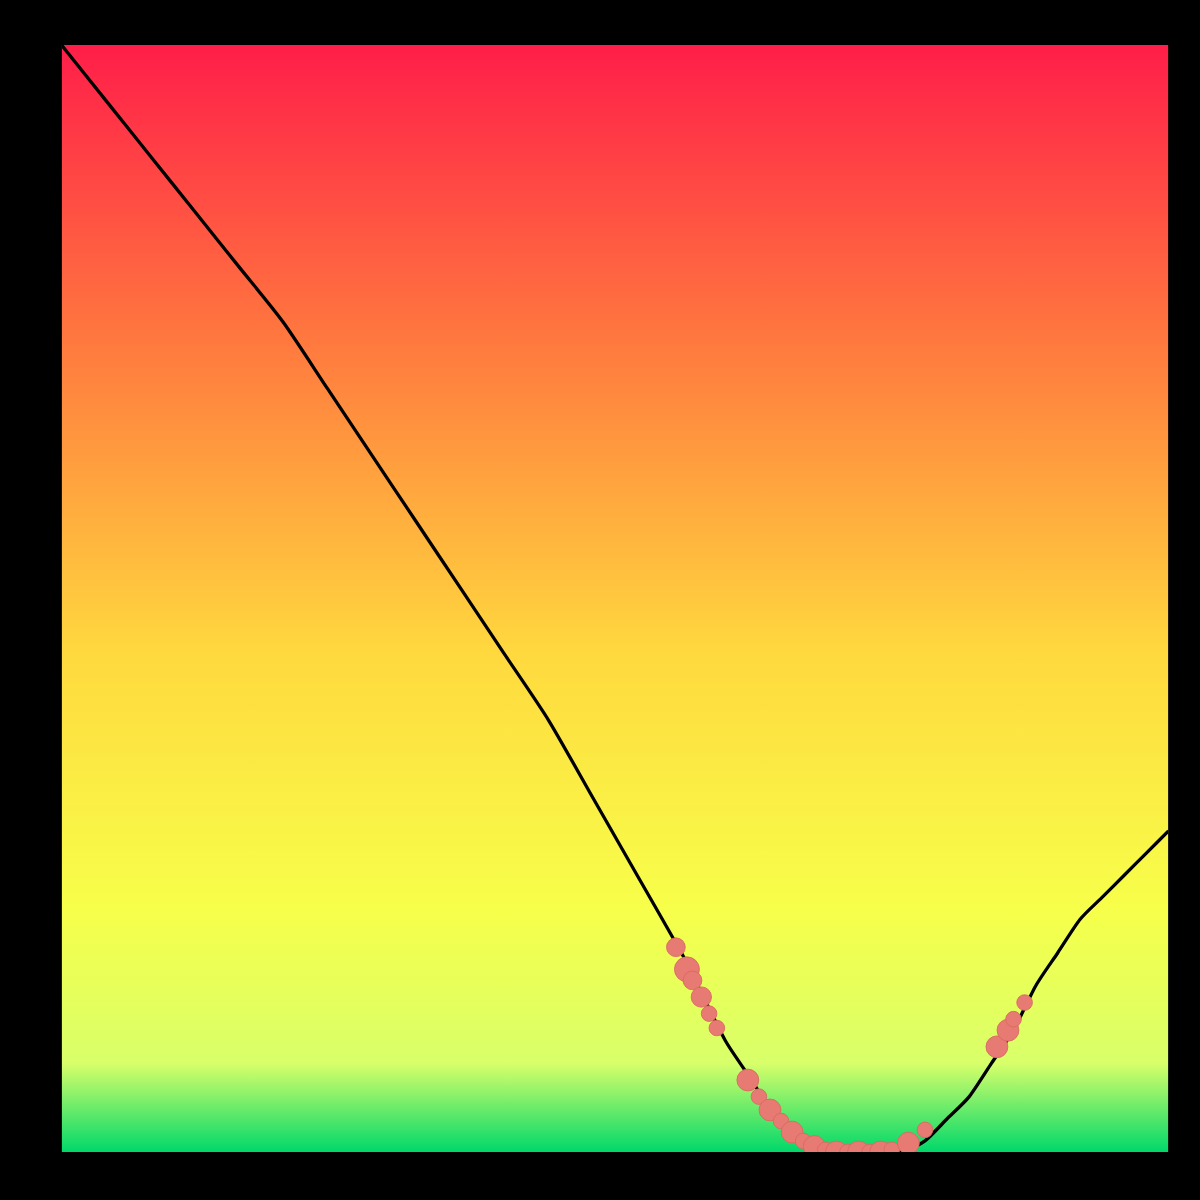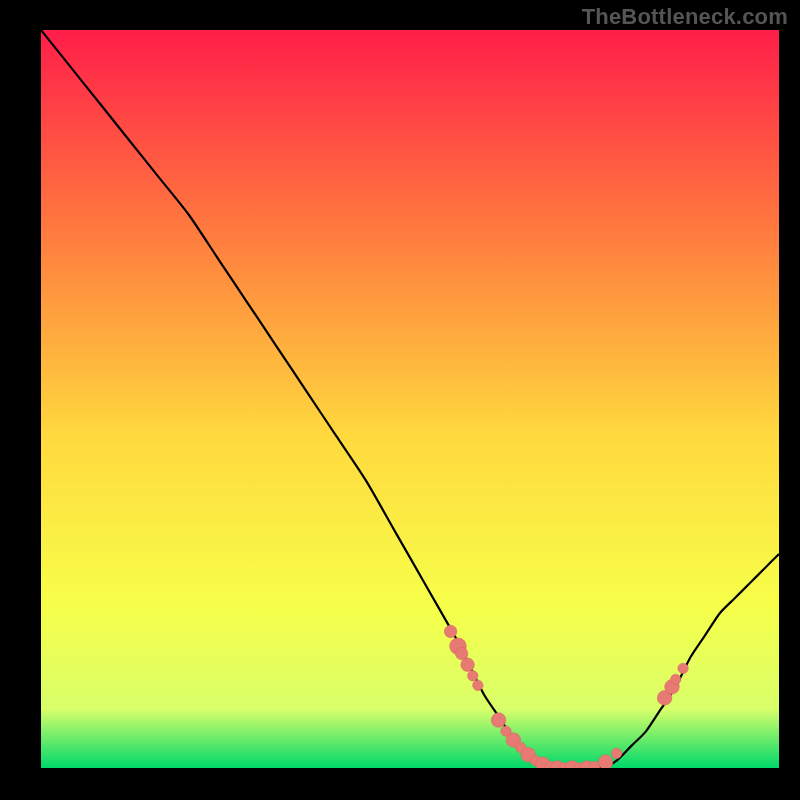--- a/index.html
+++ b/index.html
@@ -48,21 +48,20 @@
     fill: #e77a72;
     stroke: #d96a62;
     stroke-width: 0.6;
   }
 </style>
 </head>
 <body>
 
 <div class="frame">
 
-  <div class="watermark">TheBottleneck.com</div>
 
   <div class="plot-area">
     <svg width="738" height="738" viewBox="0 0 738 738" preserveAspectRatio="none">
       <defs>
         <linearGradient id="bg-grad" x1="0" y1="0" x2="0" y2="1">
           <stop offset="0%" stop-color="#ff1e49"></stop>
           <stop offset="28%" stop-color="#ff7d3e"></stop>
           <stop offset="55%" stop-color="#ffd93e"></stop>
           <stop offset="78%" stop-color="#f7ff4a"></stop>
           <stop offset="92%" stop-color="#d8ff6a"></stop>

